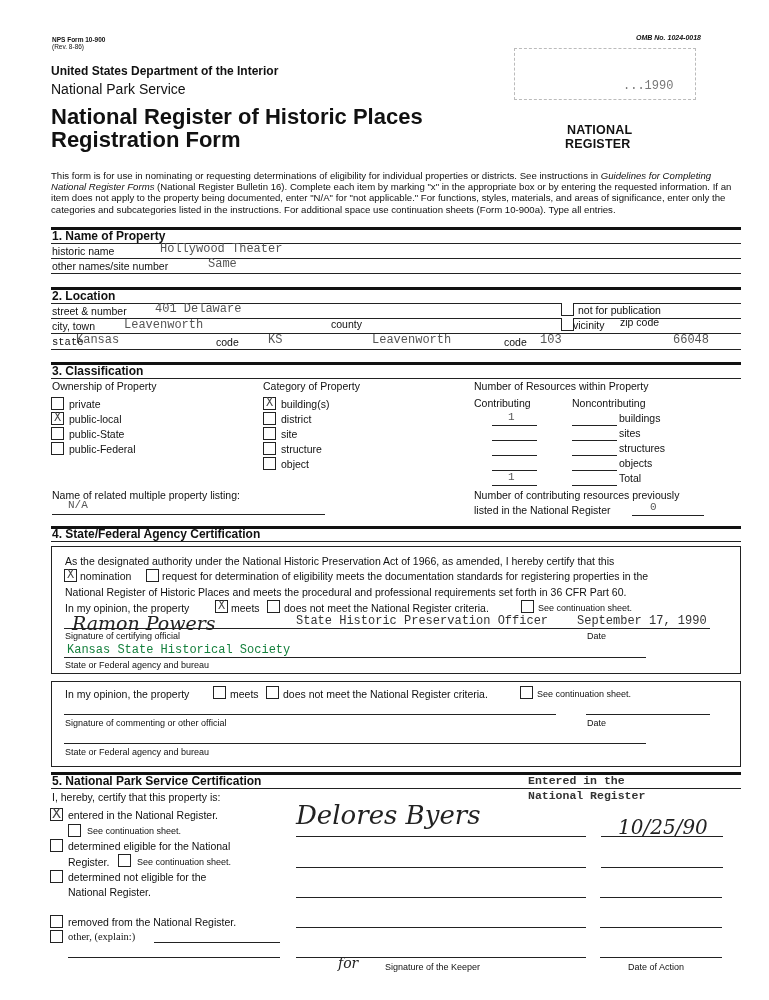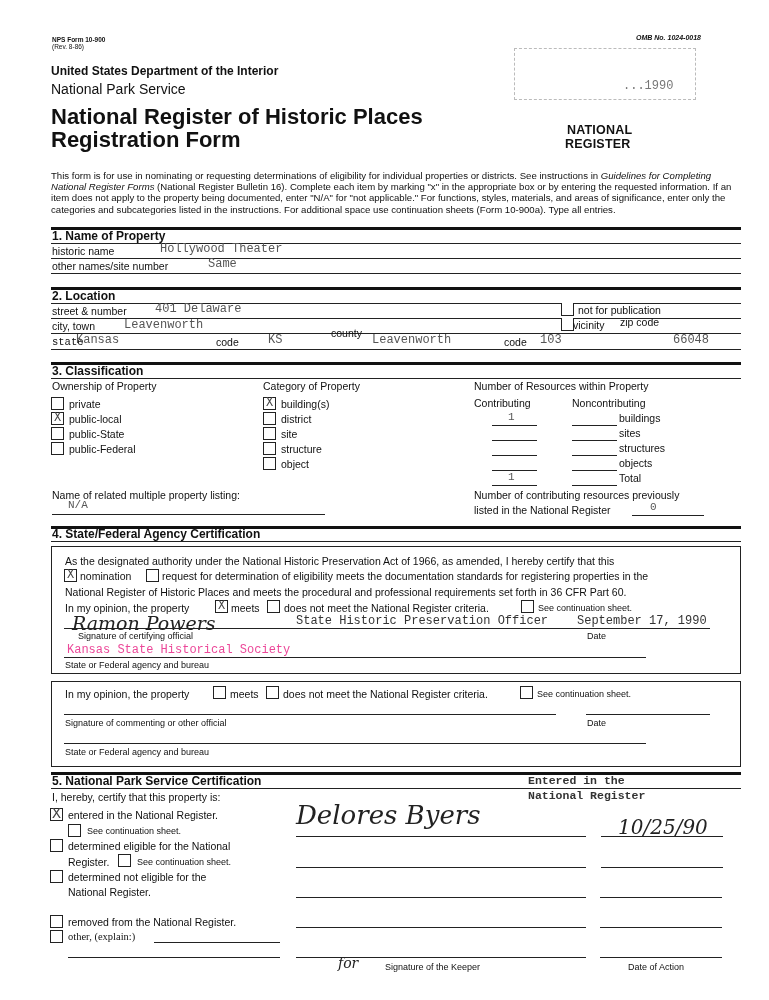--- a/index.html
+++ b/index.html
@@ -68,21 +68,21 @@
 <div class="hr" style="left:51px;top:318px;width:690px;"></div>
 <div class="abs lbl" style="left:52px;top:320px;">city, town</div>
 <div class="abs type" style="left:124px;top:318px;">Leavenworth</div>
 <div class="cb" style="left:561px;top:318px;border-top:none;"></div>
 <div class="abs lbl" style="left:573px;top:319px;text-align:center;">vicinity</div>
 <div class="hr" style="left:51px;top:333px;width:690px;"></div>
 <div class="abs lbl" style="left:52px;top:336px;font-family:Liberation Mono, monospace;">state</div>
 <div class="abs type" style="left:76px;top:333px;">Kansas</div>
 <div class="abs lbl" style="left:216px;top:336px;">code</div>
 <div class="abs type" style="left:268px;top:333px;">KS</div>
-<div class="abs lbl" style="left:331px;top:327px;text-align:center;">county</div>
+<div class="abs lbl" style="left:331px;top:318px;text-align:center;">county</div>
 <div class="abs type" style="left:372px;top:333px;">Leavenworth</div>
 <div class="abs lbl" style="left:504px;top:336px;">code</div>
 <div class="abs type" style="left:540px;top:333px;">103</div>
 <div class="abs lbl" style="left:620px;top:316px;">zip code</div>
 <div class="abs type" style="left:673px;top:333px;">66048</div>
 <div class="hr" style="left:51px;top:349px;width:690px;"></div>
 
 <div class="hr-thick" style="left:51px;top:362px;width:690px;"></div>
 <div class="abs sec-title" style="left:52px;top:364px;">3.  Classification</div>
 <div class="hr" style="left:51px;top:378px;width:690px;"></div>
@@ -169,23 +169,23 @@
 <div class="abs lbl" style="left:231px;top:602px;">meets</div>
 <div class="cb" style="left:267px;top:600px;"></div>
 <div class="abs lbl" style="left:284px;top:602px;">does not meet the National Register criteria.</div>
 <div class="cb" style="left:521px;top:600px;"></div>
 <div class="abs lbl-s" style="left:538px;top:603px;">See continuation sheet.</div>
 
 <div class="abs sig" style="left:72px;top:612px;font-size:19px;">Ramon Powers</div>
 <div class="abs type" style="left:296px;top:614px;font-size:12px;color:#333;">State Historic Preservation Officer</div>
 <div class="abs type" style="left:577px;top:614px;font-size:12px;color:#333;">September 17, 1990</div>
 <div class="blank" style="left:64px;top:628px;width:646px;"></div>
-<div class="abs lbl-s" style="left:78px;top:631px;">Signature of certifying official</div>
+<div class="abs lbl-s" style="left:65px;top:631px;">Signature of certifying official</div>
 <div class="abs lbl-s" style="left:587px;top:631px;">Date</div>
-<div class="abs type" style="left:67px;top:643px;font-size:12px;color:#ec4899;">Kansas State Historical Society</div>
+<div class="abs type" style="left:67px;top:643px;font-size:12px;color:#15803d;">Kansas State Historical Society</div>
 <div class="blank" style="left:64px;top:657px;width:582px;"></div>
 <div class="abs lbl-s" style="left:65px;top:660px;">State or Federal agency and bureau</div>
 
 <div class="box" style="left:51px;top:681px;width:690px;height:86px;"></div>
 <div class="abs lbl" style="left:65px;top:688px;">In my opinion, the property</div>
 <div class="cb" style="left:213px;top:686px;"></div>
 <div class="abs lbl" style="left:230px;top:688px;">meets</div>
 <div class="cb" style="left:266px;top:686px;"></div>
 <div class="abs lbl" style="left:283px;top:688px;">does not meet the National Register criteria.</div>
 <div class="cb" style="left:520px;top:686px;"></div>

